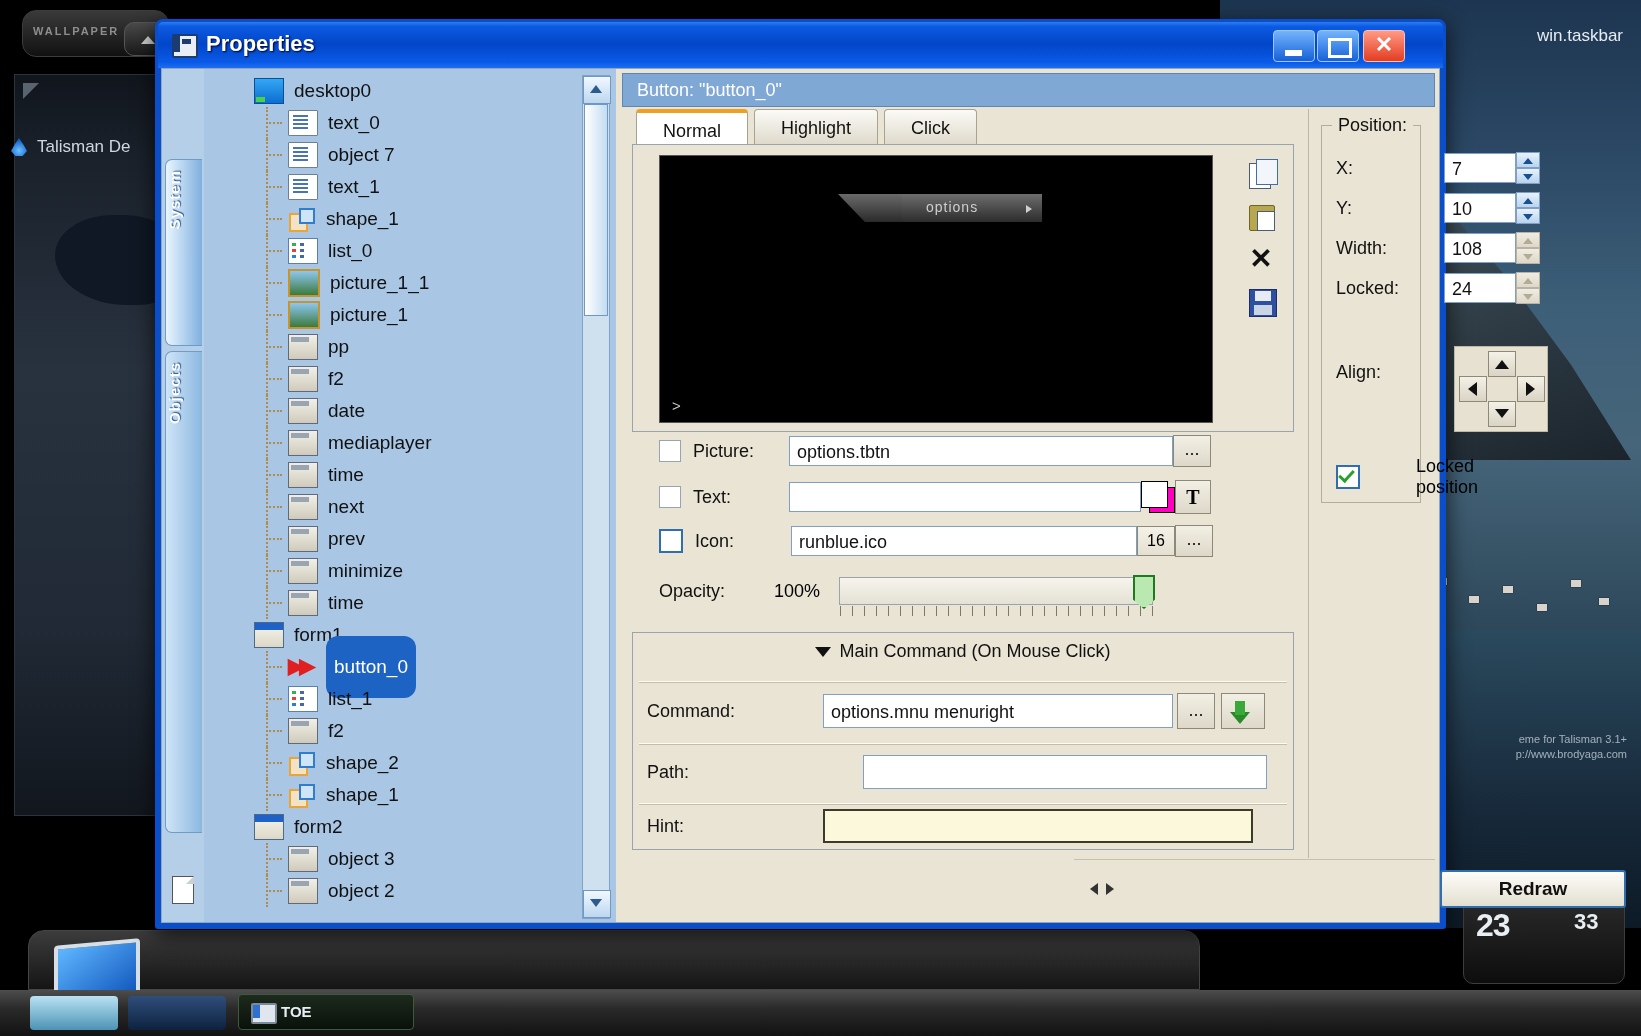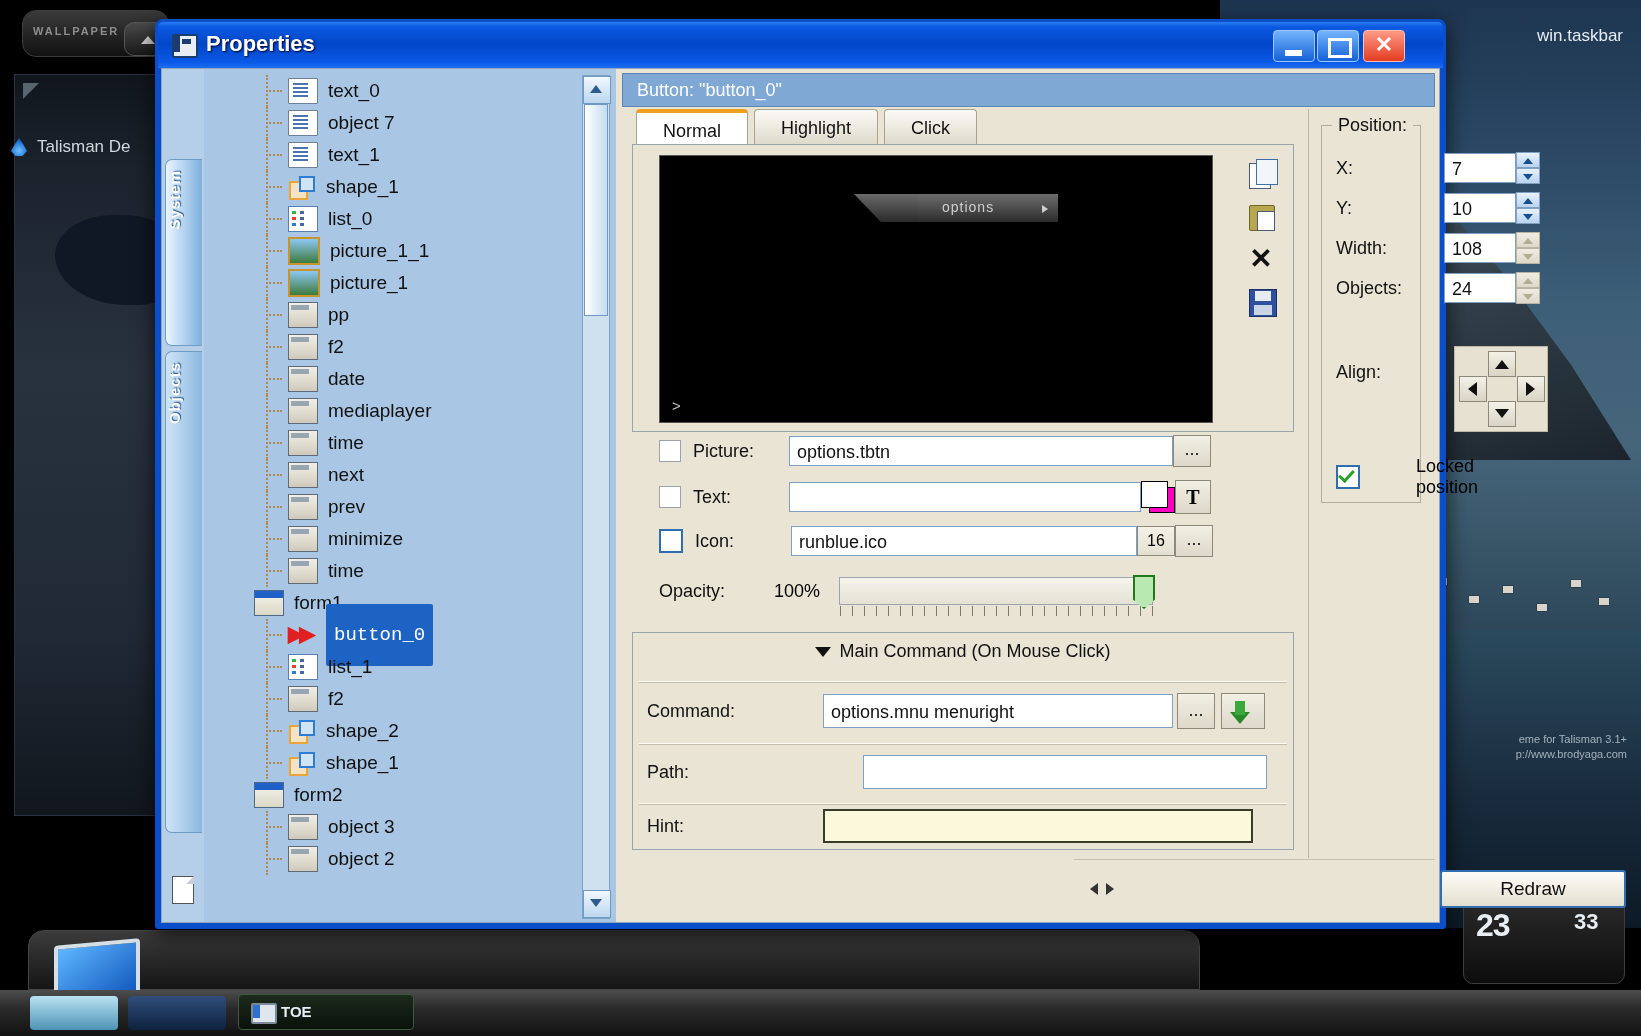--- a/index.html
+++ b/index.html
@@ -107,21 +107,21 @@
   
   .treepane{position:absolute;left:42px;top:0;width:412px;height:100%;background:#a9c7e4;overflow:hidden;}
   .tree{position:absolute;left:0;top:6px;width:372px;}
   .trow{position:relative;height:32px;display:flex;align-items:center;white-space:nowrap;}
   .trow .glyph{width:28px;height:24px;margin-right:10px;position:relative;flex:none;}
   .trow .lbl{font-size:19px;color:#111;}
   .depth0{padding-left:50px;}
   .depth1{padding-left:84px;}
   .depth1:before{content:"";position:absolute;left:62px;top:0;height:100%;border-left:2px dotted #b08b4a;}
   .depth1:after{content:"";position:absolute;left:62px;top:15px;width:16px;border-top:2px dotted #b08b4a;}
-  .sel .lbl{background:#1d63c4;color:#fff;padding:20px 8px;border-radius:2px;font-family:Liberation Mono, monospace;}
+  .sel .lbl{background:#1d63c4;color:#fff;padding:20px 8px;border-radius:12px;}
 
   .ic-desktop{background:linear-gradient(to bottom,#34a7f5,#0b6ed1);border:1px solid #0a4f96;}
   .ic-desktop:after{content:"";position:absolute;left:1px;bottom:1px;width:9px;height:5px;background:#49d14a;}
   .ic-doc{background:#fff;border:1px solid #6d7f93;border-radius:1px;}
   .ic-doc:after{content:"";position:absolute;left:4px;top:4px;width:15px;height:2px;
     box-shadow:0 4px 0 #4b74b5,0 8px 0 #4b74b5,0 12px 0 #4b74b5;background:#4b74b5;}
   .ic-shape{}
   .ic-shape:before{content:"";position:absolute;left:1px;top:6px;width:15px;height:15px;border:2px solid #e9a53a;background:#f3e3c3;}
   .ic-shape:after{content:"";position:absolute;left:11px;top:1px;width:12px;height:12px;border:2px solid #2f7dd1;background:#cfe4f7;}
   .ic-list{background:#fff;border:1px solid #5a7fb0;}
@@ -149,21 +149,21 @@
   .objbar span{position:absolute;left:14px;top:6px;color:#fff;font-size:18px;}
 
   .center{position:absolute;left:4px;top:40px;width:678px;bottom:64px;}
   .tabs{position:absolute;left:14px;top:0;height:36px;display:flex;}
   .tab{height:36px;padding:0 26px;line-height:36px;font-size:18px;color:#111;
     background:linear-gradient(to bottom,#fbfaf6,#ddd8c9);border:1px solid #a8a291;border-bottom:none;border-radius:4px 4px 0 0;margin-right:6px;}
   .tab.active{background:#fff;border-top:4px solid #f0a020;padding-top:0;}
 
   .panel{position:absolute;left:10px;top:35px;right:6px;height:286px;background:#e9e4d4;border:1px solid #9aa4ae;}
   .preview{position:absolute;left:26px;top:10px;width:552px;height:266px;background:#000;border:1px solid #555;}
-  .pv-btn{position:absolute;left:256px;top:38px;width:142px;height:28px;
+  .pv-btn{position:absolute;left:240px;top:38px;width:142px;height:28px;
     background:linear-gradient(to bottom,#6d6d6d,#2c2c2c);text-align:center;}
   .pv-btn:before{content:"";position:absolute;left:-62px;top:0;width:64px;height:28px;
     background:linear-gradient(to bottom,#6a6a6a,#2a2a2a);clip-path:polygon(0 0,100% 0,100% 100%,42% 100%);}
   .pv-btn .t{position:absolute;left:26px;top:5px;color:#cfcfcf;font-size:14px;letter-spacing:1px;}
   .pv-btn .ar{position:absolute;right:10px;top:11px;border-left:6px solid #cfcfcf;border-top:4px solid transparent;border-bottom:4px solid transparent;}
   .pv-prompt{position:absolute;left:12px;bottom:8px;color:#c9c9c9;font-size:15px;}
 
   .vtoolbar{position:absolute;right:6px;top:14px;width:42px;}
   .vtool{width:36px;height:38px;position:relative;margin-bottom:4px;}
   .ic-copy{position:absolute;left:4px;top:4px;width:20px;height:24px;background:#fff;border:1px solid #4b5d72;}
@@ -234,21 +234,21 @@
   .ap-l{left:4px;top:29px;} .ap-l:after{left:8px;top:5px;border-top:7px solid transparent;border-bottom:7px solid transparent;border-right:9px solid #111;}
   .ap-r{left:62px;top:29px;} .ap-r:after{left:8px;top:5px;border-top:7px solid transparent;border-bottom:7px solid transparent;border-left:9px solid #111;}
 
   .lockrow{position:absolute;left:14px;top:330px;display:flex;align-items:center;gap:44px;}
 
   
   .footer{position:absolute;left:456px;right:4px;bottom:4px;height:58px;background:#e9e4d4;border-top:1px solid #c6c0ae;}
   .fbtn{position:absolute;top:10px;height:38px;width:186px;font-size:19px;color:#111;
     background:linear-gradient(to bottom,#fdfcf8,#e3dfd0);border:2px solid #2f6fb0;border-radius:3px;
     line-height:34px;text-align:center;box-sizing:border-box;}
-  .fb-redraw{left:366px;}
+  .fb-redraw{left:366px;font-weight:bold;}
   .splitter{position:absolute;left:16px;top:20px;width:24px;height:18px;}
   .splitter:before{content:"";position:absolute;left:0;top:3px;border-top:6px solid transparent;border-bottom:6px solid transparent;border-right:8px solid #333;}
   .splitter:after{content:"";position:absolute;right:0;top:3px;border-top:6px solid transparent;border-bottom:6px solid transparent;border-left:8px solid #333;}
 </style>
 </head>
 <body>
 
 <div id="desktop">
   <div class="wall-photo">
     <div class="water"></div>
@@ -334,20 +334,24 @@
         <span>System</span>
       </div>
       <div class="vtab vtab-obj">
         <span>Objects</span>
       </div>
       <div class="page-icon"></div>
     </div>
 
     <div class="treepane">
       <div class="tree" id="tree">
+          <div class="trow depth0">
+            <span class="glyph ic-desktop"></span>
+            <span class="lbl">desktop0</span>
+          </div>
           <div class="trow depth1">
             <span class="glyph ic-doc"></span>
             <span class="lbl">text_0</span>
           </div>
           <div class="trow depth1">
             <span class="glyph ic-doc"></span>
             <span class="lbl">object 7</span>
           </div>
           <div class="trow depth1">
             <span class="glyph ic-doc"></span>
@@ -576,21 +580,21 @@
           <div class="prow" style="left:14px;top:106px;">
             <span class="plbl">Width:</span>
             <span class="inp" style="width:72px">108</span>
             <span class="spin dis">
                 <i class="u"></i>
                 <i class="d"></i>
               </span>
           </div>
 
           <div class="prow" style="left:14px;top:146px;">
-            <span class="plbl">Objects:</span>
+            <span class="plbl">Locked:</span>
             <span class="inp" style="width:72px">24</span>
             <span class="spin dis">
                 <i class="u"></i>
                 <i class="d"></i>
               </span>
           </div>
 
           <div class="prow" style="left:14px;top:236px;">
             <span class="plbl">Align:</span>
           </div>

